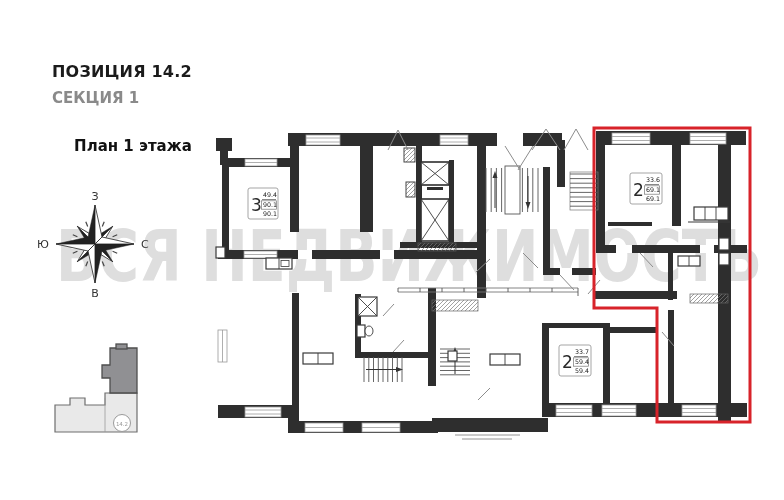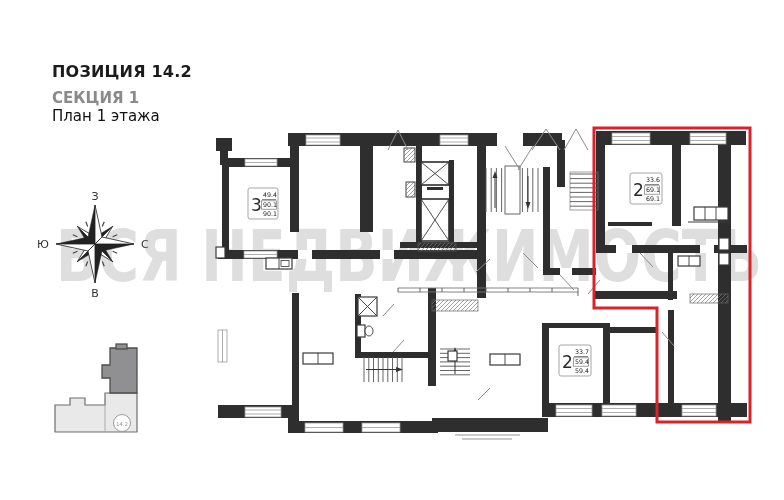--- a/index.html
+++ b/index.html
@@ -1,21 +1,21 @@
 <!DOCTYPE html>
 <html><head>
 <meta charset="utf-8">
 <style>
   html,body{margin:0;padding:0;background:#fff;}
   .stage{position:relative;width:784px;height:500px;background:#fff;overflow:hidden;
          font-family:"DejaVu Sans","Liberation Sans",sans-serif;}
   .hdr{position:absolute;left:52px;top:62px;}
   .hdr .t1{font-size:16px;font-weight:bold;color:#1b1b1b;letter-spacing:.2px;}
   .hdr .t2{font-size:15px;font-weight:bold;color:#8a8a8a;margin-top:8px;}
-  .hdr .t3{font-size:15px;font-weight:normal;color:#111;margin-top:0;}
+  .hdr .t3{font-size:15px;font-weight:bold;color:#111;margin-top:30px;text-align:right;}
   svg{position:absolute;left:0;top:0;}
   .wallg rect{fill:#2e2e2e;}
   .gapg rect{fill:#ffffff;}
   .win rect{fill:#ffffff;stroke:#9a9a9a;stroke-width:.8;}
   .win line{stroke:#9a9a9a;stroke-width:.8;}
   .thin{stroke:#555;stroke-width:.9;fill:none;}
   .door{stroke:#8c8c8c;stroke-width:1;fill:none;}
   .fixture{fill:#fff;stroke:#3a3a3a;stroke-width:1.2;}
   .fixline{stroke:#3a3a3a;stroke-width:.9;}
   .lblbox{fill:#fff;stroke:#9b9b9b;stroke-width:.9;}

